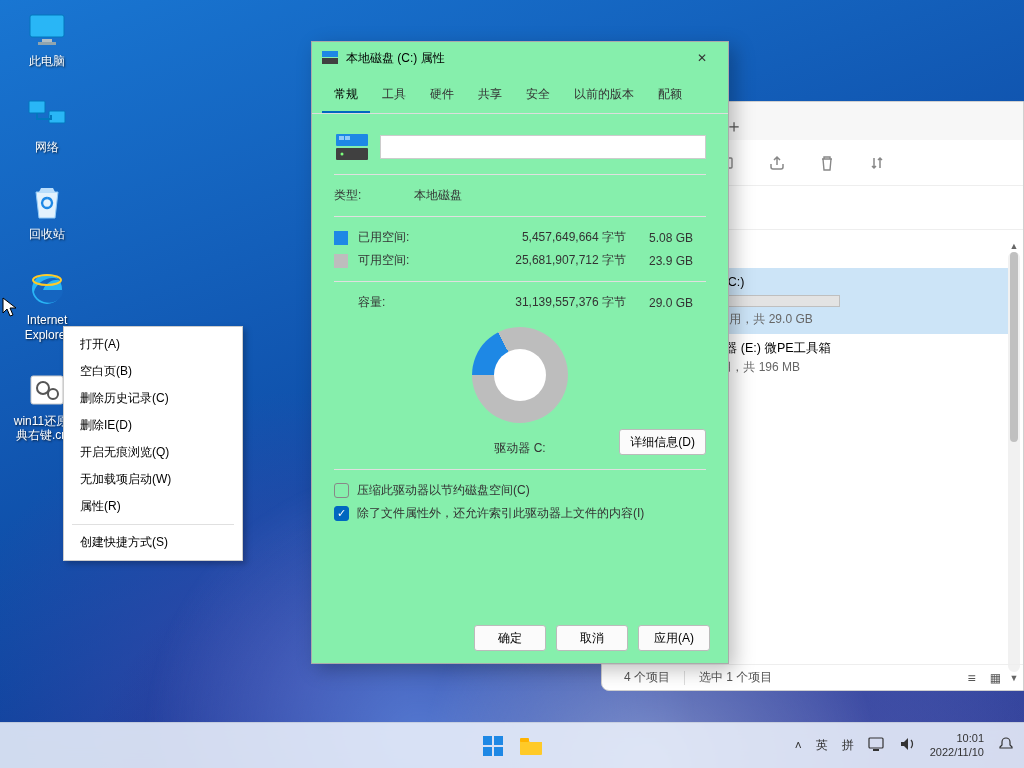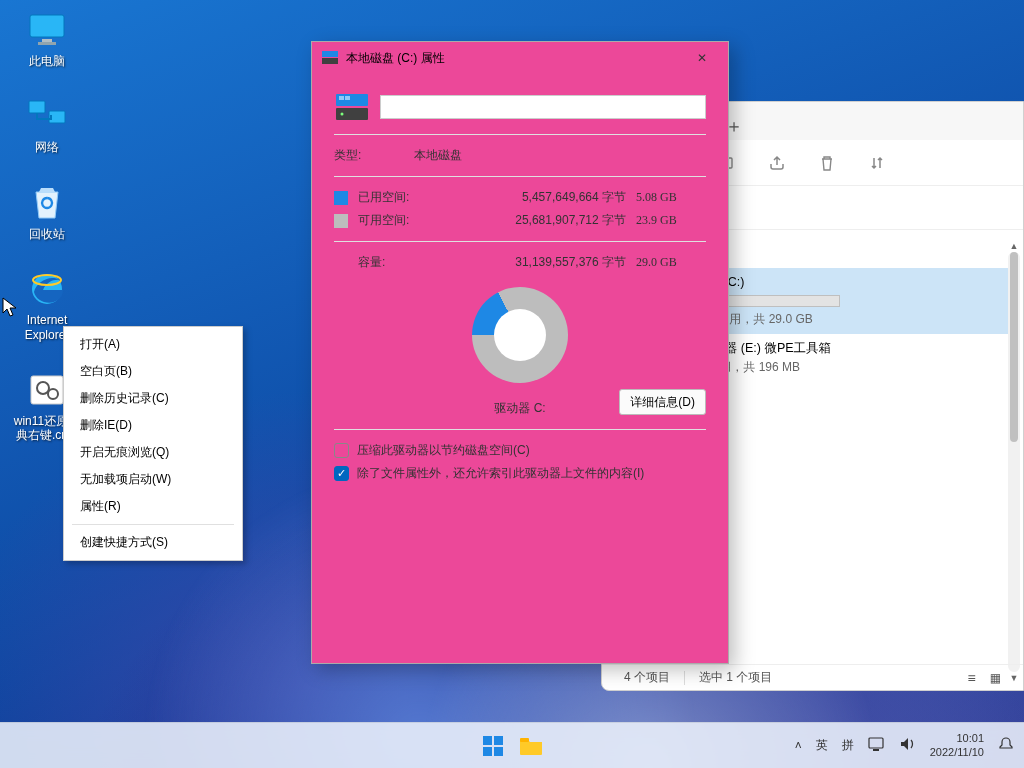--- a/index.html
+++ b/index.html
@@ -48,37 +48,37 @@
 .dev-text .sub { color:#666; margin-top:2px; }
 .dev-bar { width:170px; height:12px; background:#e3e3e3; border:1px solid #bfbfbf; margin:4px 0; position:relative; }
 .dev-bar .fill { position:absolute; top:0; left:0; bottom:0; background:#1e88e5; }
 .exp-status { position:absolute; bottom:0; left:0; right:0; height:26px; border-top:1px solid #eee; display:flex; align-items:center; gap:14px; padding:0 22px; font-size:12px; color:#555; }
 .exp-status .vsep { width:1px; height:14px; background:#ddd; }
 .exp-scroll { position:absolute; right:3px; top:150px; width:12px; height:420px; background:#f1f1f1; border-radius:6px; }
 .exp-scroll .thumb{position:absolute; left:2px; top:0; width:8px; height:190px; background:#c0c0c0; border-radius:4px; }
 .exp-scroll .arr { position:absolute; left:0; width:12px; height:12px; font-size:9px; color:#666; text-align:center; line-height:12px; }
 
 
-.propdlg { position:absolute; left:311px; top:41px; width:418px; height:623px; background:#ec4899; border:1px solid #aaa; z-index:30; display:flex; flex-direction:column; box-shadow: 6px 6px 18px rgba(0,0,0,.25);}
+.propdlg { position:absolute; left:311px; top:41px; width:418px; height:623px; background:#86efac; border:1px solid #aaa; z-index:30; display:flex; flex-direction:column; box-shadow: 6px 6px 18px rgba(0,0,0,.25);}
 .propdlg .titlebar { height:32px; display:flex; align-items:center; padding:0 4px 0 10px; font-size:12px; color:#000; }
 .propdlg .titlebar .ticn { width:16px; height:14px; margin-right:8px; }
 .propdlg .titlebar .spacer { flex:1; }
 .propdlg .titlebar .wbtn { width:44px; height:28px; display:flex; align-items:center; justify-content:center; font-size:12px; color:#333; cursor:pointer; }
 .propdlg .tabs { display:flex; padding:0 10px; gap:0; font-size:12px; border-bottom:1px solid #ddd; margin-top:4px;}
 .propdlg .tabs .ptab { padding:8px 12px 8px; cursor:pointer; color:#333; }
 .propdlg .tabs .ptab.active { color:#000; border-bottom:2px solid #0067c0; font-weight:500; }
 .propdlg .content { flex:1; padding:18px 22px; font-size:12px; color:#333; overflow:hidden; }
 .row { display:flex; align-items:center; margin-bottom:8px; gap:10px;}
 .row .lab { width:70px; color:#333;}
 .input { flex:1; height:24px; border:1px solid #ccc; background:#fff; padding:0 6px; }
 .hr { height:1px; background:#e0e0e0; margin:12px 0; }
 .space-row { display:flex; align-items:center; gap:10px; margin:6px 0; font-size:12px;}
 .sq { width:14px; height:14px; }
 .sq.used { background:#1e88e5;} .sq.free { background:#bdbdbd;}
-.space-row .slab { width:64px;} .space-row .bytes { flex:1; text-align:right;} .space-row .gb { width:70px; text-align:left;font-family:Liberation Serif, serif;}
+.space-row .slab { width:64px;} .space-row .bytes { flex:1; text-align:right;} .space-row .gb { width:70px; text-align:center;}
 .pie-wrap { display:flex; flex-direction:column; align-items:center; margin:16px 0 8px; position:relative;}
 .pie { width:96px; height:96px; border-radius:50%; background: conic-gradient(#1e88e5 0deg 63deg, #bdbdbd 63deg 360deg); position:relative; transform: rotate(-90deg);}
 .pie::after { content:""; position:absolute; inset:22px; background:#fff; border-radius:50%; }
 .pie-label { margin-top:17px; font-size:12px;}
 .details-btn { position:absolute; right:0; bottom:2px; }
 .btn { min-width:72px; height:26px; border:1px solid #bbb; background:#fbfbfb; font-size:12px; border-radius:3px; cursor:pointer; padding:0 10px;}
 .check-row { display:flex; align-items:center; gap:8px; font-size:12px; margin:6px 0; }
 .check { width:15px; height:15px; border:1px solid #888; border-radius:3px; display:flex; align-items:center; justify-content:center; font-size:11px; color:#fff;}
 .check.on { background:#0067c0; border-color:#0067c0;}
 .dlg-buttons { display:flex; justify-content:flex-end; gap:10px; padding:12px 18px; border-top:0px solid #eee; }
@@ -267,20 +267,29 @@
 <div class="propdlg">
   <div class="titlebar">
     <svg class="ticn" viewBox="0 0 16 14">
         <rect y="0" width="16" height="6" fill="#1e88e5"></rect>
         <rect y="7" width="16" height="6" fill="#404040"></rect>
       </svg>
     <span>本地磁盘 (C:) 属性</span>
     <div class="spacer"></div>
     <div class="wbtn">✕</div>
   </div>
+  <div class="tabs">
+    <div class="ptab active">常规</div>
+    <div class="ptab">工具</div>
+    <div class="ptab">硬件</div>
+    <div class="ptab">共享</div>
+    <div class="ptab">安全</div>
+    <div class="ptab">以前的版本</div>
+    <div class="ptab">配额</div>
+  </div>
   <div class="content">
     <div class="row">
       <div class="drive-icon-cell">
         <svg width="36" height="30" viewBox="0 0 36 30">
             <rect x="2" y="2" width="32" height="12" fill="#1e88e5" rx="1"></rect>
             <rect x="5" y="4" width="5" height="4" fill="#90caf9"></rect>
             <rect x="11" y="4" width="5" height="4" fill="#90caf9"></rect>
             <rect x="2" y="16" width="32" height="12" fill="#404040" rx="1"></rect>
             <circle cx="8" cy="22" r="1.5" fill="#7cff7c"></circle>
           </svg>
@@ -319,20 +328,25 @@
     </div>
     <div class="hr"></div>
     <div class="check-row">
       <div class="check"></div>
       <span>压缩此驱动器以节约磁盘空间(C)</span>
     </div>
     <div class="check-row">
       <div class="check on">✓</div>
       <span>除了文件属性外，还允许索引此驱动器上文件的内容(I)</span>
     </div>
+  </div>
+  <div class="dlg-buttons">
+    <button class="btn">确定</button>
+    <button class="btn">取消</button>
+    <button class="btn">应用(A)</button>
   </div>
 </div>
 
 <div class="context-menu">
   <div class="item">打开(A)</div>
   <div class="item">空白页(B)</div>
   <div class="item">删除历史记录(C)</div>
   <div class="item">删除IE(D)</div>
   <div class="item">开启无痕浏览(Q)</div>
   <div class="item">无加载项启动(W)</div>

